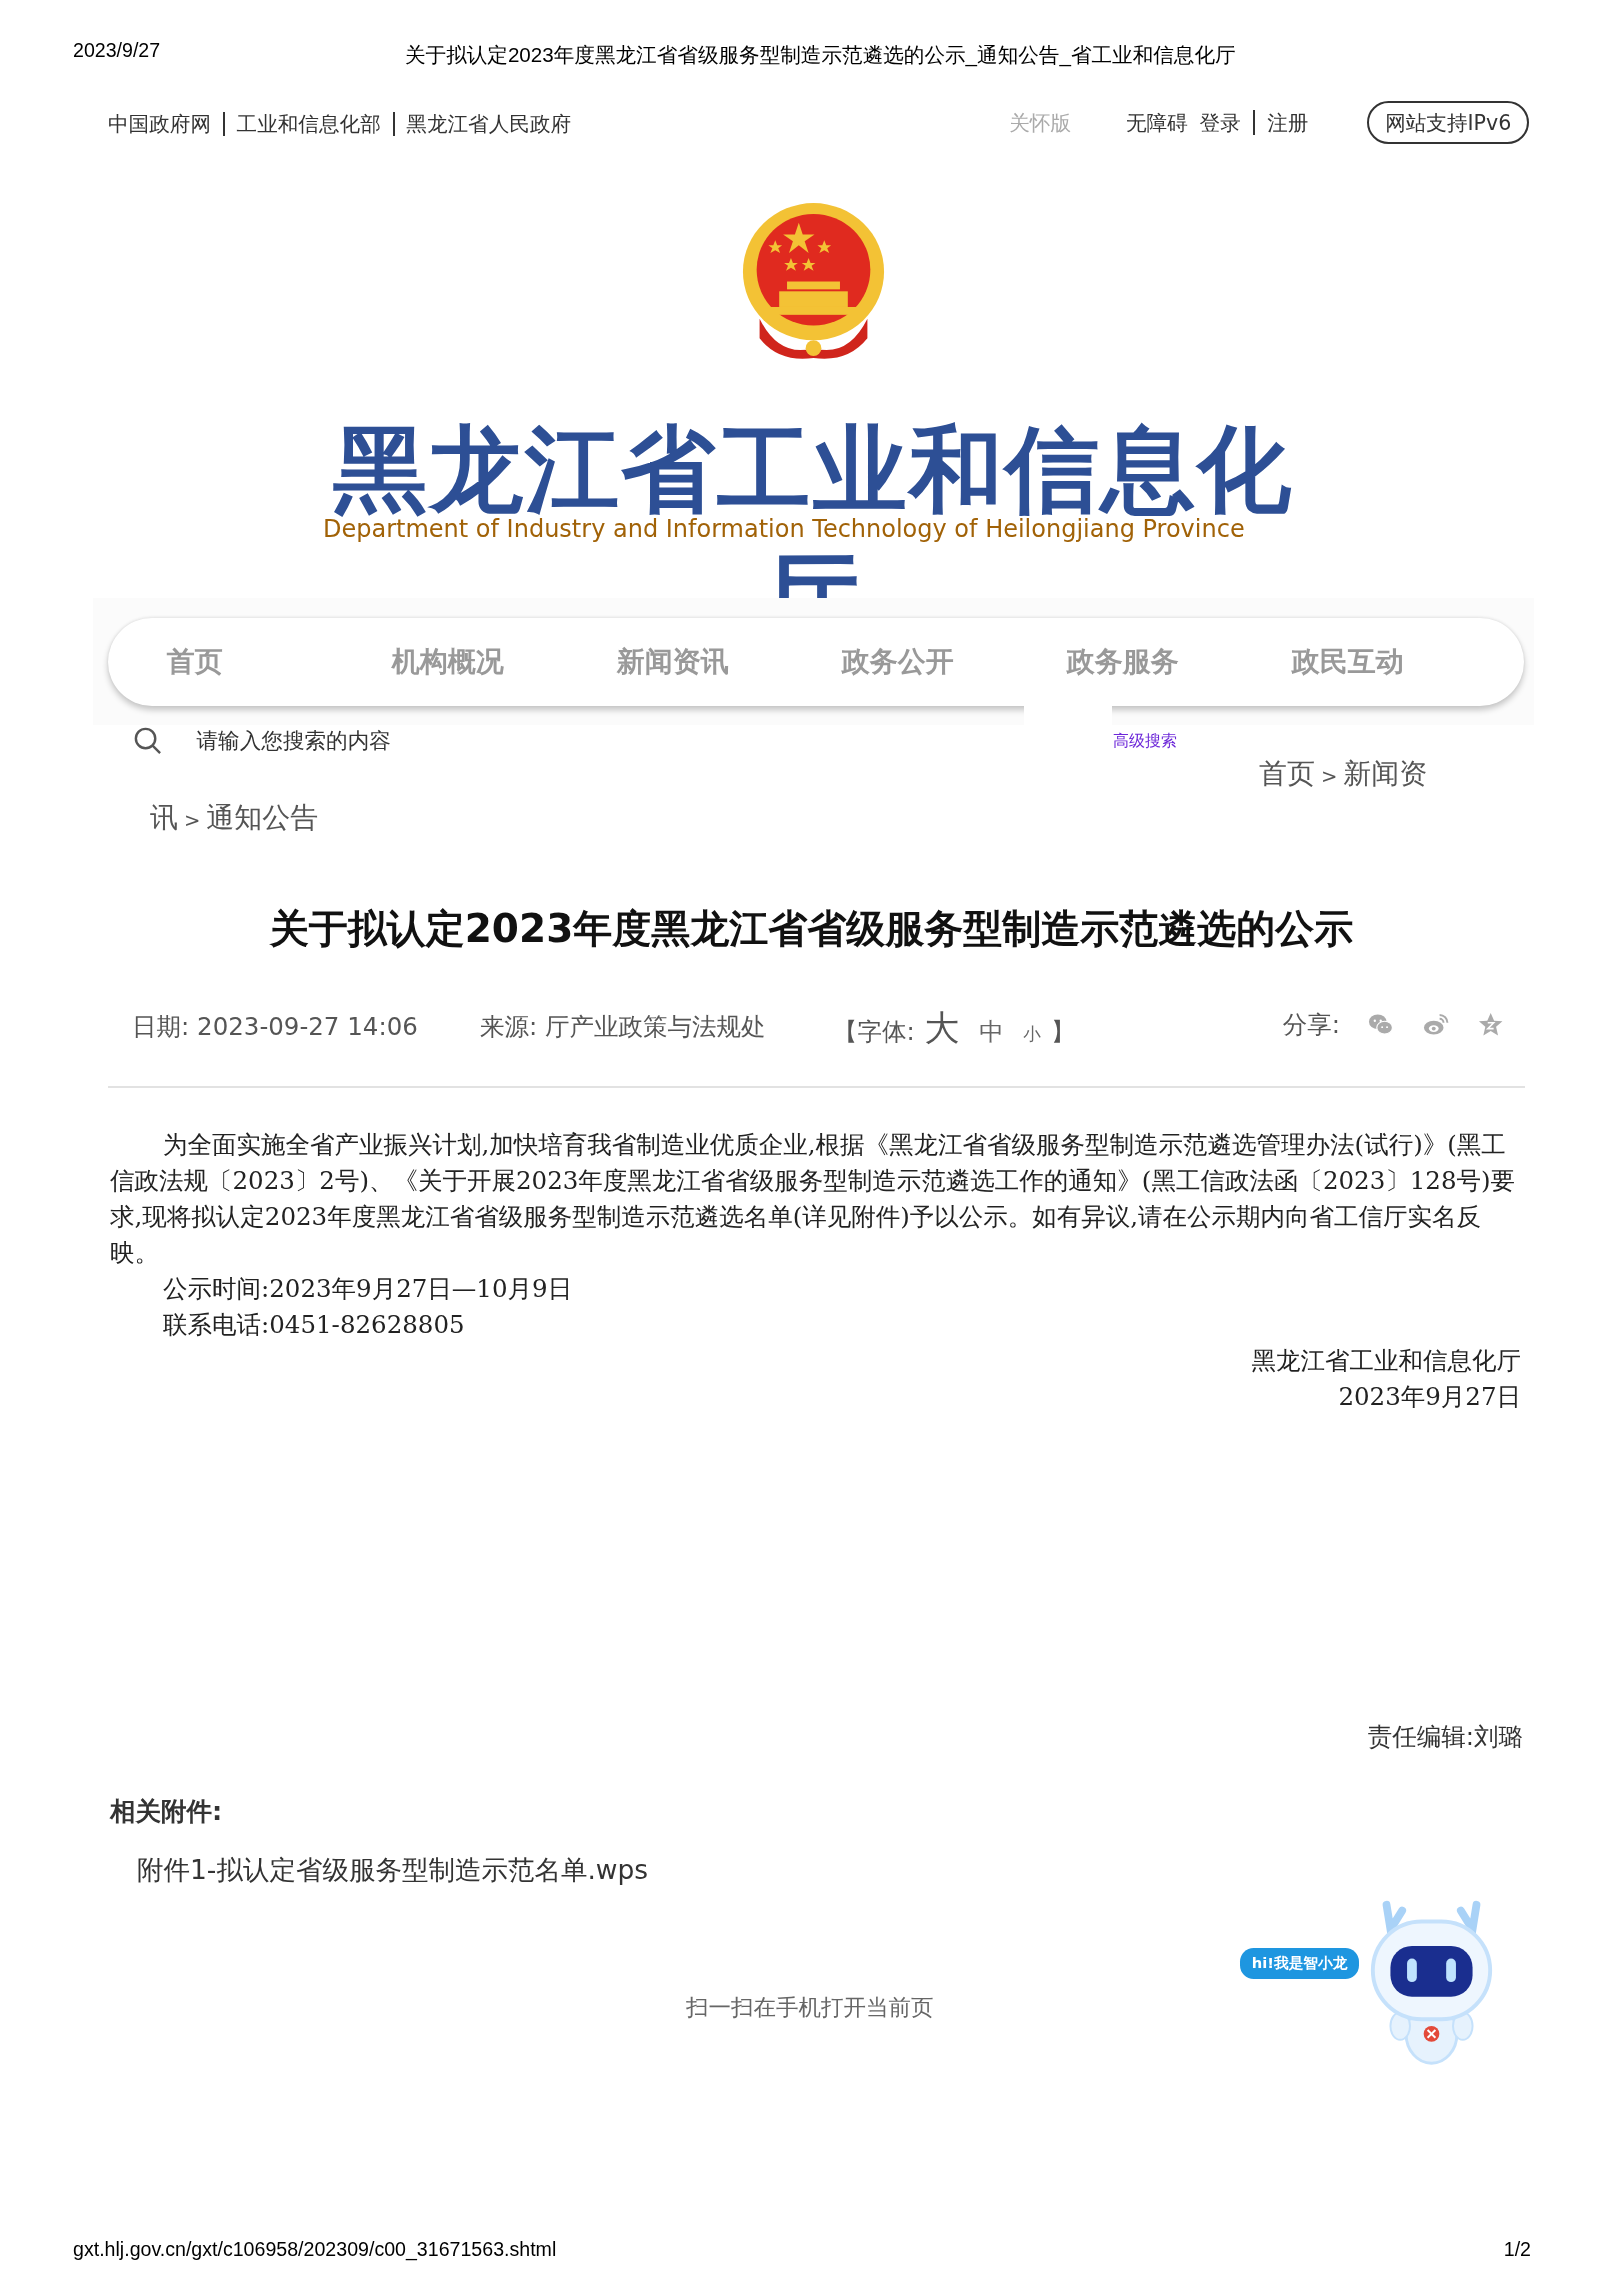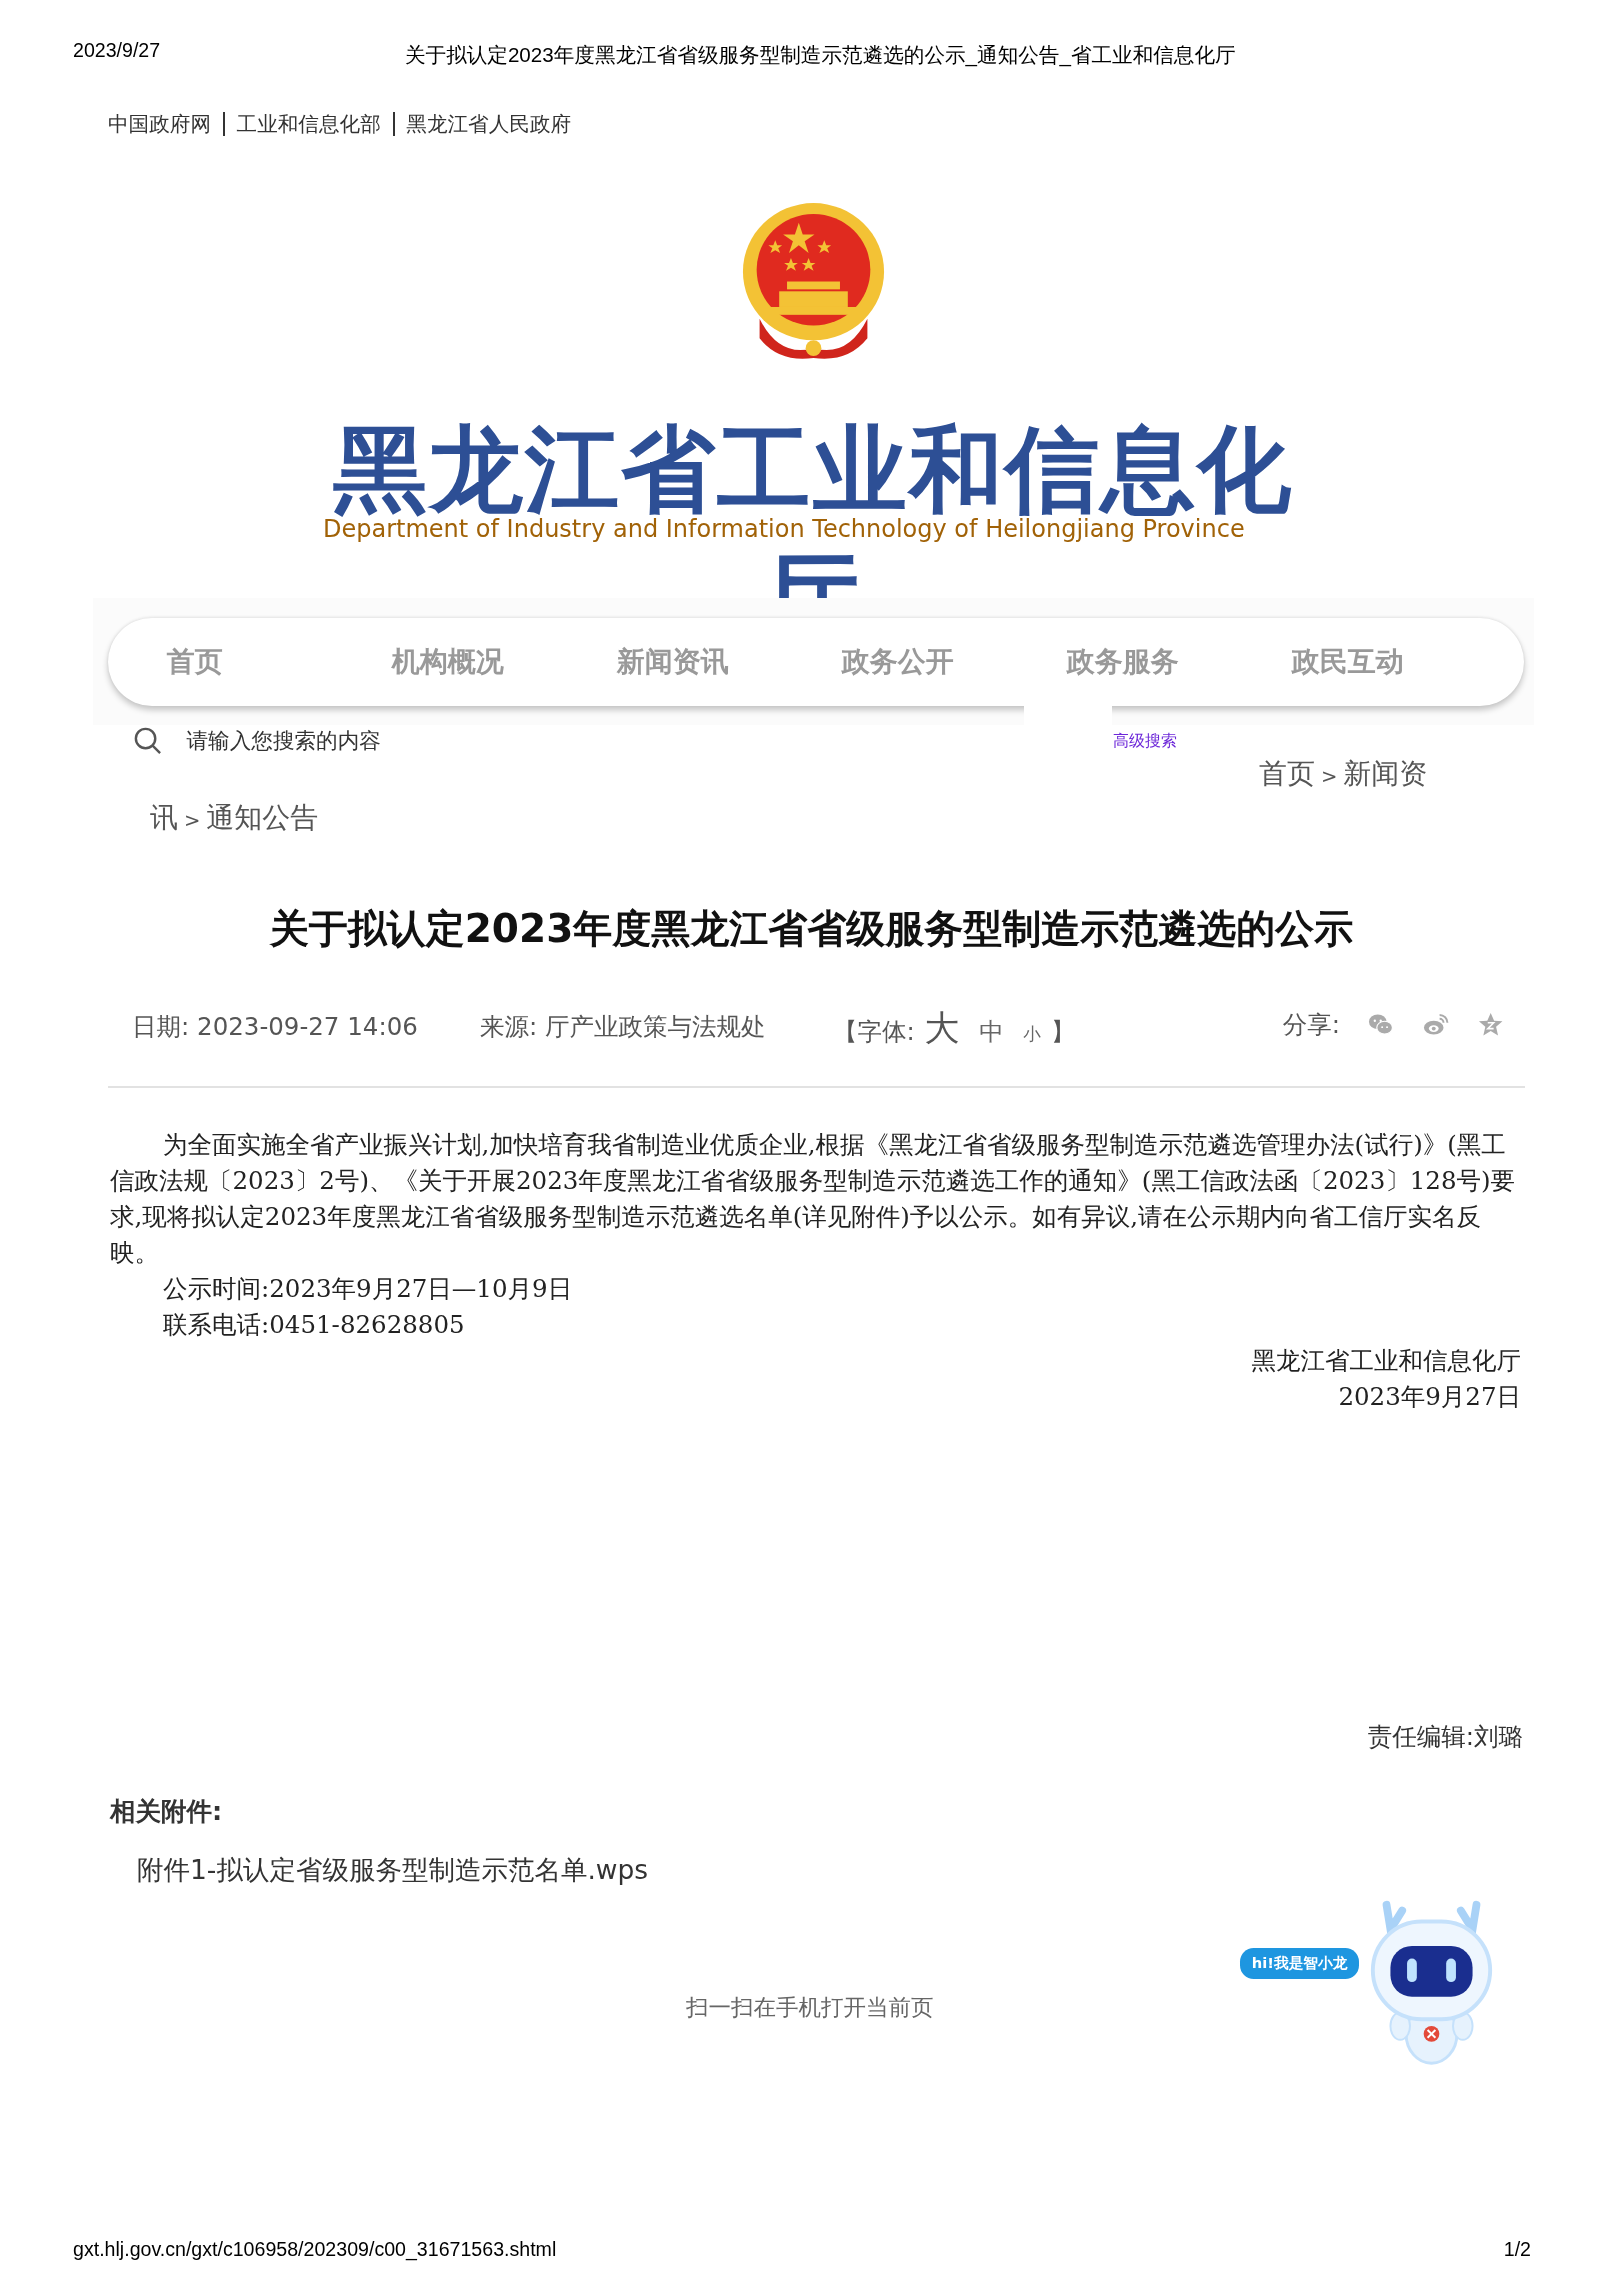--- a/index.html
+++ b/index.html
@@ -22,21 +22,21 @@
     .banner { position: absolute; top: 201px; left: 323px; width: 980px; height: 382px; }
     .emblem { position: absolute; left: 417px; top: 0; width: 147px; height: 162px; }
     .site-title-cn { position: absolute; top: 206px; left: 0; width: 980px; text-align: center; font-size: 94px; font-weight: bold; color: #2d4f95; letter-spacing: 2px; font-family: "DejaVu Sans", sans-serif; }
     .site-title-en { position: absolute; top: 314px; left: 0; width: 980px; text-align: left; font-size: 24px; color: #a16207; font-family: "DejaVu Sans", sans-serif; }
 
     .navwrap { position: absolute; top: 598px; left: 93px; width: 1441px; height: 127px; background: #fbfbfb; }
     .nav { position: absolute; top: 19.6px; left: 14.7px; width: 1416px; height: 88px; background: #fff; border-radius: 44px; box-shadow: 0 3.9px 5.9px rgba(0,0,0,0.22), 0 -1px 2.9px rgba(0,0,0,0.08); display: flex; align-items: center; padding-left: 59px; }
     .nav-item { width: 225px; font-size: 28px; font-weight: bold; color: #999; }
     .nav-gap { position: absolute; left: 931px; top: 103px; width: 88px; height: 29px; background: #fff; }
 
-    .search { position: absolute; top: 725px; left: 132px; display: flex; align-items: center; font-size: 21.6px; color: #333; }
+    .search { position: absolute; top: 725px; left: 132px; display: flex; align-items: center; font-size: 21.6px; color: #333; gap: 10px; }
     .search-icon { width: 31px; height: 31px; margin-right: 23.5px; }
     .adv-search { position: absolute; top: 731px; left: 1113px; font-size: 16px; color: #6d28d9; }
 
     .breadcrumb-a { position: absolute; top: 755px; left: 1259px; font-size: 28px; color: #555; }
     .breadcrumb-b { position: absolute; top: 799px; left: 150px; font-size: 28px; color: #555; }
     .bc-arrow { font-size: 19.6px; margin: 0 5.9px; }
 
     .article-title { position: absolute; top: 902px; left: 0; width: 1621px; text-align: center; font-size: 39px; font-weight: bold; color: #111; font-family: "DejaVu Sans", sans-serif; padding-left: 2px; }
 
     .meta { position: absolute; top: 1005px; left: 132px; width: 1392px; height: 49px; font-size: 24.5px; color: #555; }
@@ -78,20 +78,28 @@
   <span class="print-title">关于拟认定2023年度黑龙江省省级服务型制造示范遴选的公示_通知公告_省工业和信息化厅</span>
 </div>
 
 <div class="topbar">
   <div class="toplinks">
     <a>中国政府网</a>
     <span class="sep"></span>
     <a>工业和信息化部</a>
     <span class="sep"></span>
     <a>黑龙江省人民政府</a>
+  </div>
+  <div class="topright">
+    <a class="care">关怀版</a>
+    <a class="acc">无障碍</a>
+    <a>登录</a>
+    <span class="vsep"></span>
+    <a>注册</a>
+    <span class="ipv6">网站支持IPv6</span>
   </div>
 </div>
 
 <div class="banner">
   <svg class="emblem" viewBox="0 0 150 165">
     <ellipse cx="75" cy="72" rx="72" ry="70" fill="#f3c235"></ellipse>
     <ellipse cx="75" cy="70" rx="58" ry="57" fill="#e02a1f"></ellipse>
     <polygon points="60,22 64,34 76,34 66,41 70,53 60,45 50,53 54,41 44,34 56,34" fill="#f3c235"></polygon>
     <polygon points="36,40 38,45 43,45 39,48 41,53 36,50 31,53 33,48 29,45 34,45" fill="#f3c235"></polygon>
     <polygon points="86,40 88,45 93,45 89,48 91,53 86,50 81,53 83,48 79,45 84,45" fill="#f3c235"></polygon>

